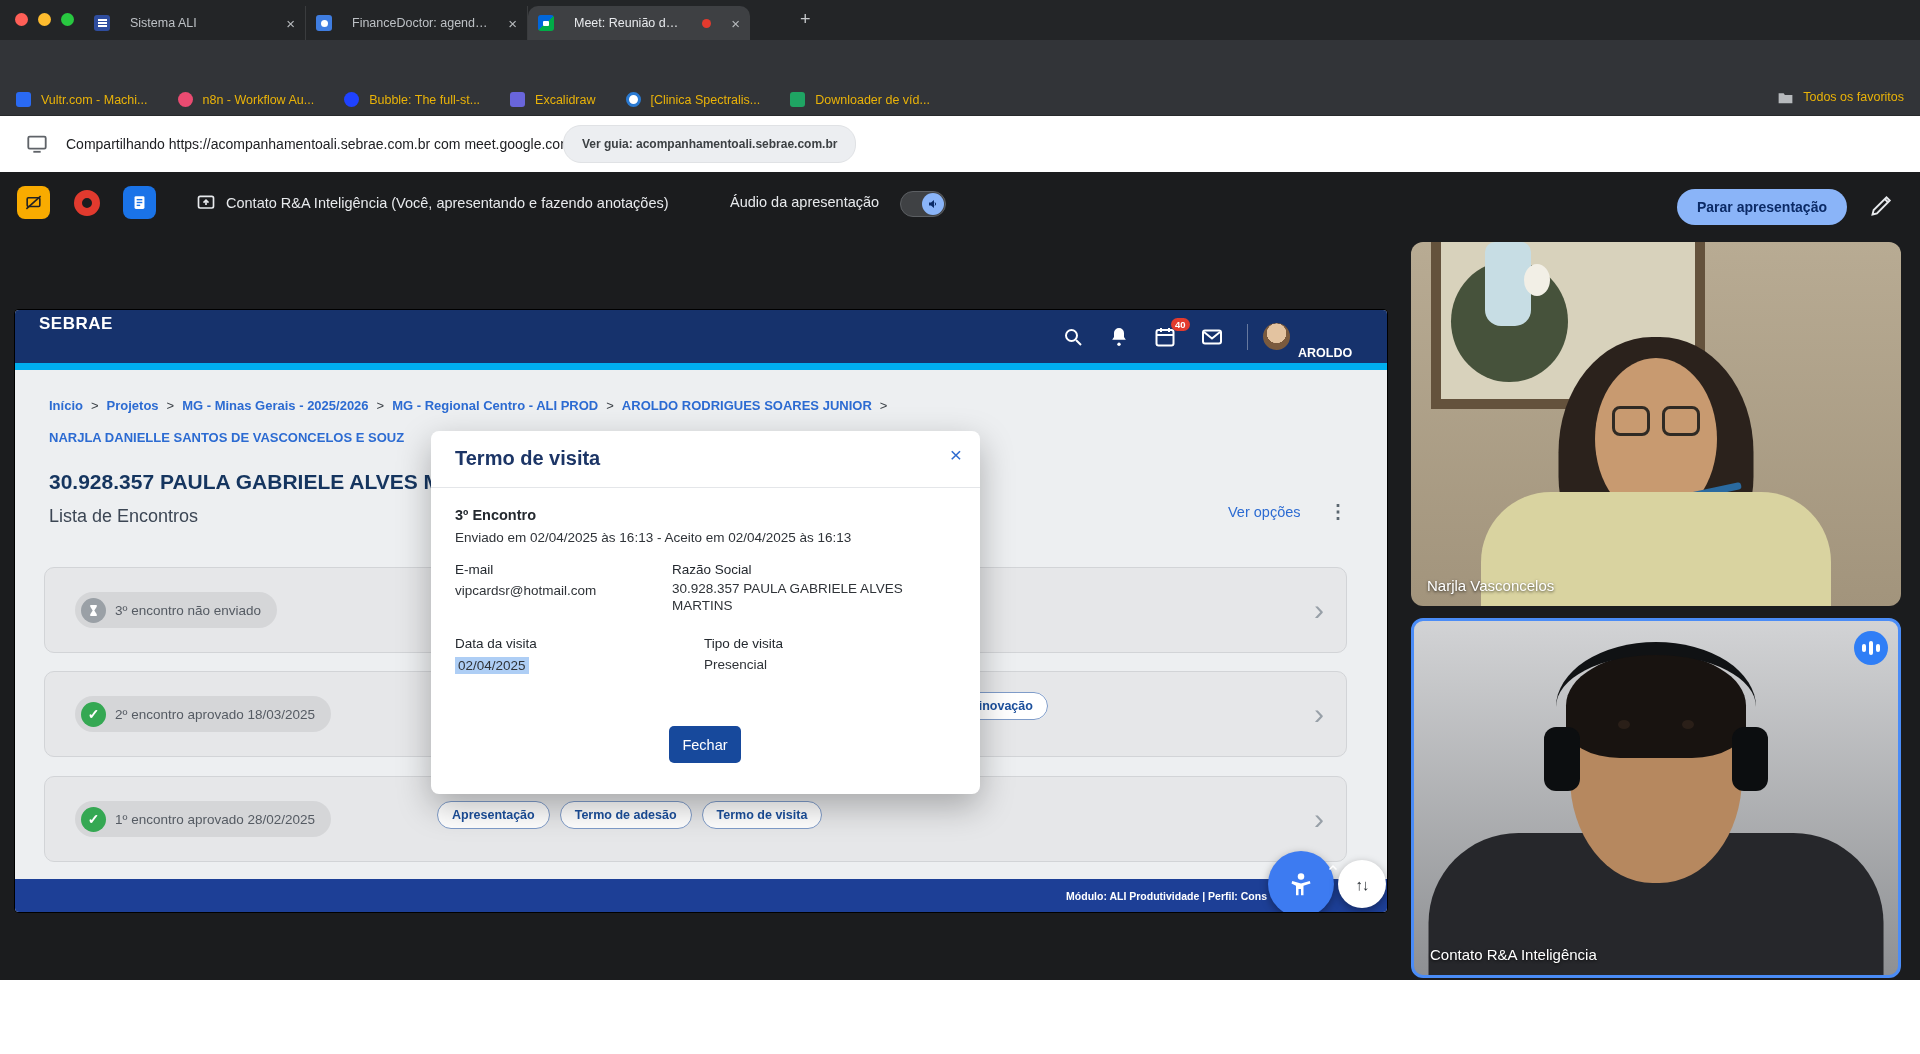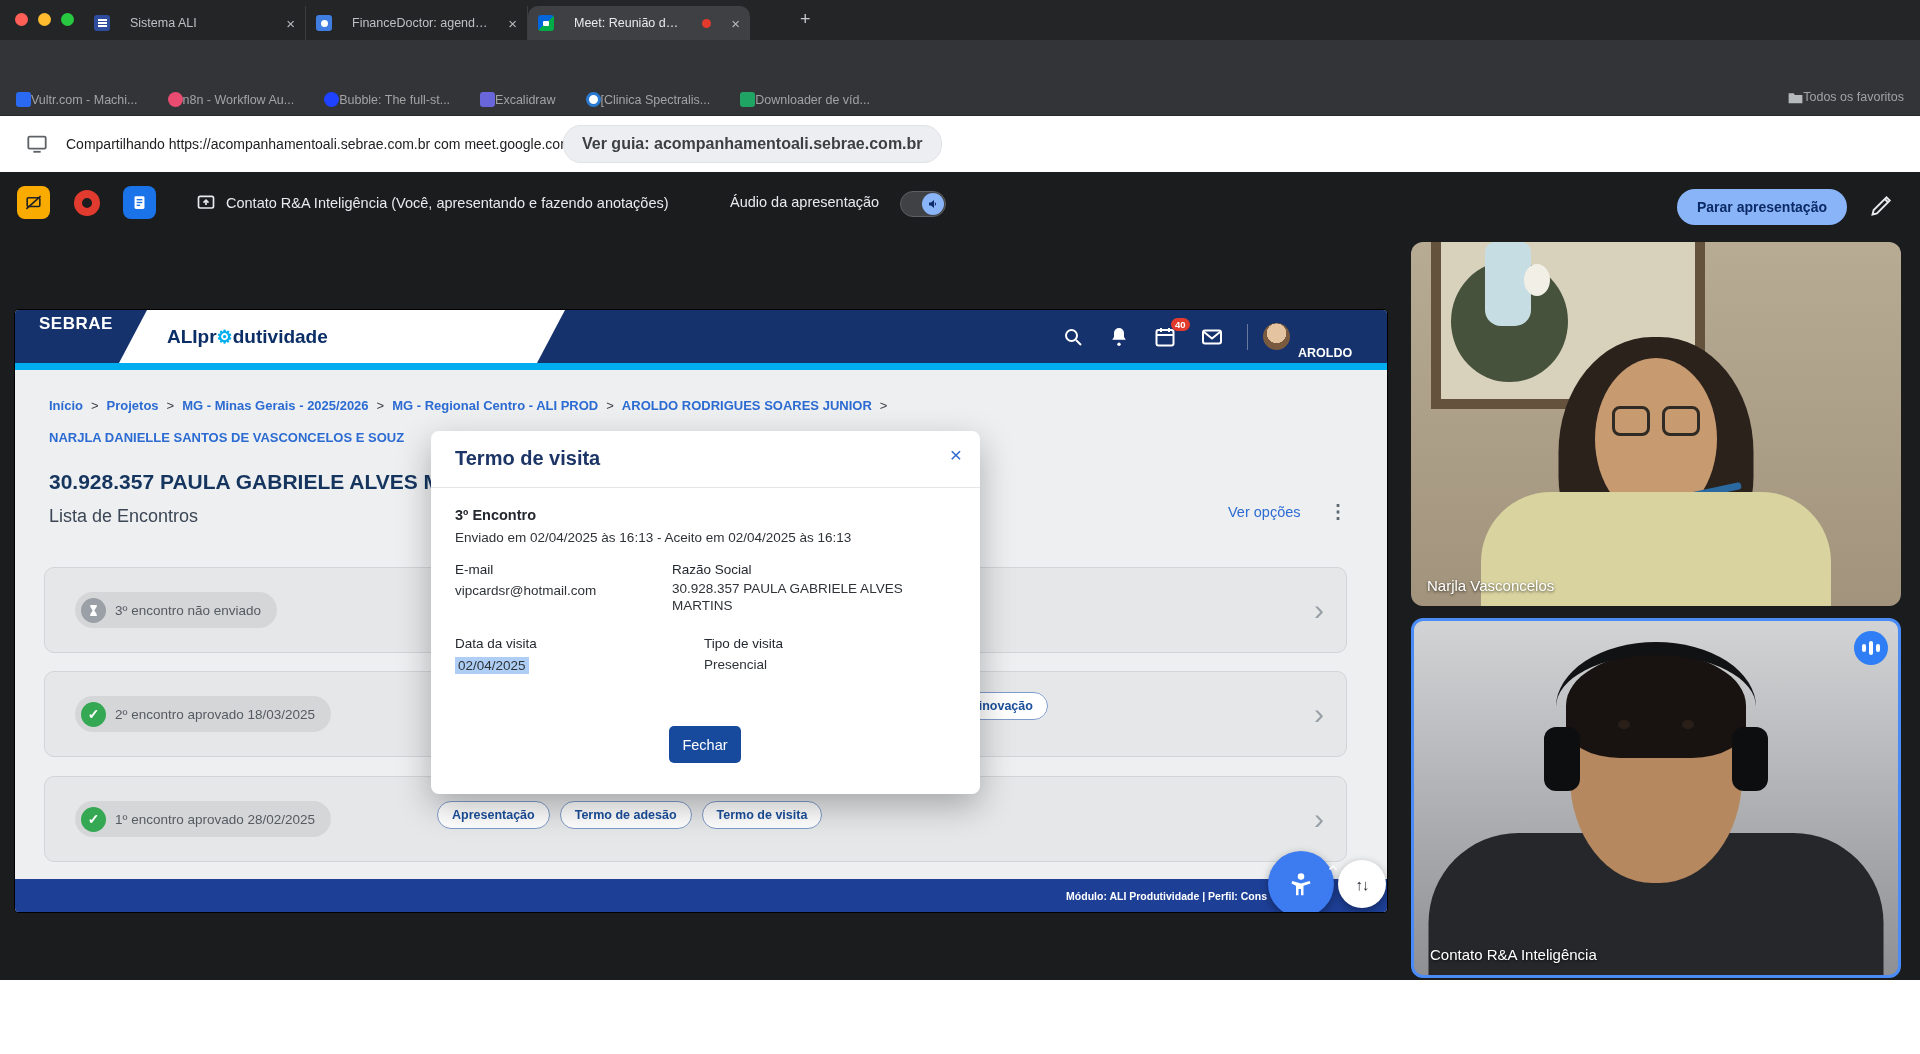--- a/index.html
+++ b/index.html
@@ -19,29 +19,29 @@
   .tab .cls{font-size:15px;color:#b7babd}
   .fav{width:16px;height:16px;border-radius:3px;flex:0 0 16px}
   #toolbar{position:absolute;top:40px;left:0;width:1920px;height:44px;background:#323438}
   .navg{position:absolute;top:51px;color:#cfd2d6;font-size:17px;line-height:22px}
   #omnibox{position:absolute;left:122px;top:46px;width:1660px;height:32px;border-radius:16px;
            background:#1f2124;display:flex;align-items:center;padding:0 12px;gap:10px}
   #omnibox .url{color:#e4e6e9;font-size:13.5px}
   #cam-ind{width:22px;height:22px;border-radius:50%;background:#1a73e8;display:flex;align-items:center;justify-content:center}
   #bookmarksbar{position:absolute;top:84px;left:0;width:1920px;height:32px;background:#323438;
                 display:flex;align-items:center;gap:30px;padding-left:16px;border-bottom:1px solid #27292b}
-  .bm{display:flex;align-items:center;gap:0;color:#a3a3a3;font-size:12.5px}
+  .bm{display:flex;align-items:center;gap:10px;color:#eab308;font-size:12.5px}
   .bmfav{width:15px;height:15px;border-radius:3px}
 
   
   #infobar{position:absolute;top:116px;left:0;width:1920px;height:56px;background:#fff;
            display:flex;align-items:center;gap:18px;padding-left:26px}
   #infobar .msg{font-size:14px;color:#202124}
   .chipbtn{position:absolute;height:36px;border-radius:18px;background:#eceef1;border:1px solid #e0e2e5;
-           color:#3c4043;font-size:16px;display:flex;align-items:center;padding:18px 18px;font-weight:bold}
+           color:#3c4043;font-size:12px;display:flex;align-items:center;padding:18px 18px;font-weight:bold}
 
   
   #meet{position:absolute;top:172px;left:0;width:1920px;height:808px;background:#1b1c1e}
   .sqic{position:absolute;width:33px;height:33px;border-radius:8px;display:flex;align-items:center;justify-content:center}
   #presenting{position:absolute;left:196px;top:186px;height:33px;display:flex;align-items:center;gap:10px;
               color:#e8eaed;font-size:14.5px}
   #audio-lbl{position:absolute;left:730px;top:194px;color:#e8eaed;font-size:14.5px}
   #audio-toggle{position:absolute;left:900px;top:191px;width:46px;height:26px;border-radius:13px;
                 background:#3f4144;border:1px solid #5c5f63}
   #audio-knob{position:absolute;right:1px;top:1px;width:22px;height:22px;border-radius:50%;background:#8ab4f8;
@@ -245,26 +245,20 @@
 </div>
 <div id="stopbtn">Parar apresentação</div>
 <svg class="abs" style="left:1869px;top:190px" width="28" height="28" viewBox="0 0 24 24" fill="none" stroke="#e8eaed" stroke-width="1.6">
     <path d="M3 21l3.8-1 11-11-2.8-2.8-11 11L3 21z"></path>
     <line x1="13.5" y1="7.7" x2="16.3" y2="10.5"></line>
   </svg>
 
 <div id="screen">
   <div id="apphead">
     <span id="brand">SEBRAE</span>
-    <div id="slash">
-      <span style="font-size:19px;font-weight:bold;color:#0b2e66">ALI</span>
-      <span style="font-size:19px;font-weight:bold;color:#0b2e66">pr</span>
-      <span style="font-size:18px;font-weight:bold;color:#00aeef">⚙</span>
-      <span style="font-size:19px;font-weight:bold;color:#0b2e66">dutividade</span>
-    </div>
     <svg class="appic" style="left:1046px" viewBox="0 0 24 24" fill="none" stroke="#fff" stroke-width="2">
         <circle cx="10.5" cy="10.5" r="5.5"></circle>
         <line x1="15" y1="15" x2="20" y2="20"></line>
       </svg>
     <svg class="appic" style="left:1092px" viewBox="0 0 24 24" fill="#fff">
         <path d="M12 3a5 5 0 0 0-5 5v4l-1.8 2.8h13.6L17 12V8a5 5 0 0 0-5-5z"></path>
         <circle cx="12" cy="19.3" r="1.7"></circle>
       </svg>
     <svg class="appic" style="left:1138px" viewBox="0 0 24 24" fill="none" stroke="#fff" stroke-width="2">
         <rect x="3.5" y="5" width="17" height="15.5" rx="2"></rect>

